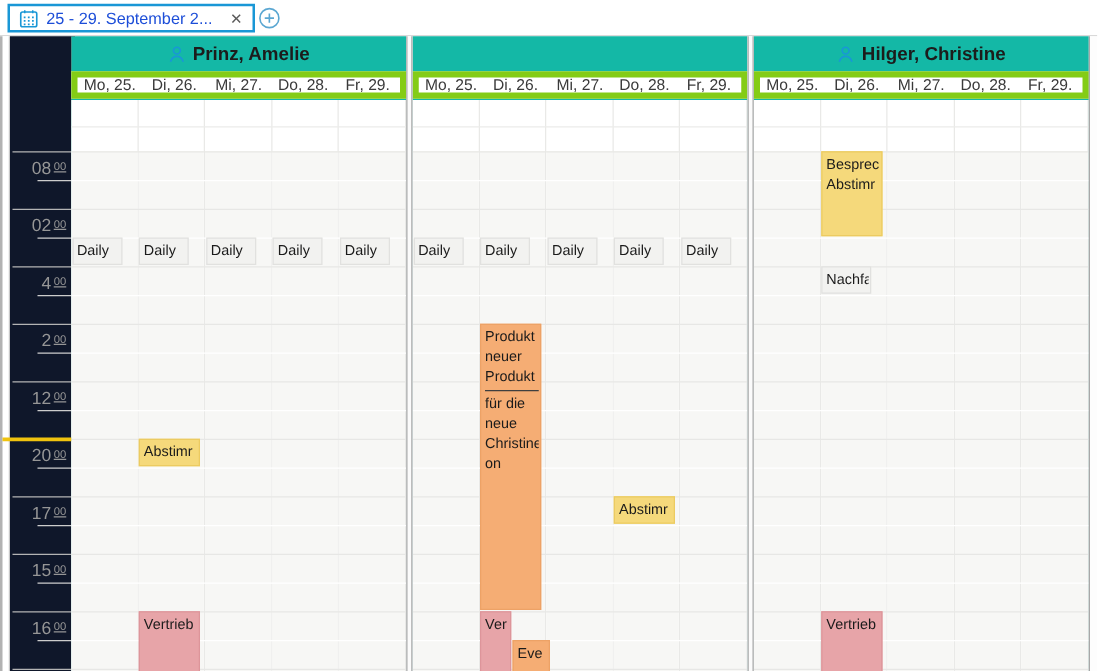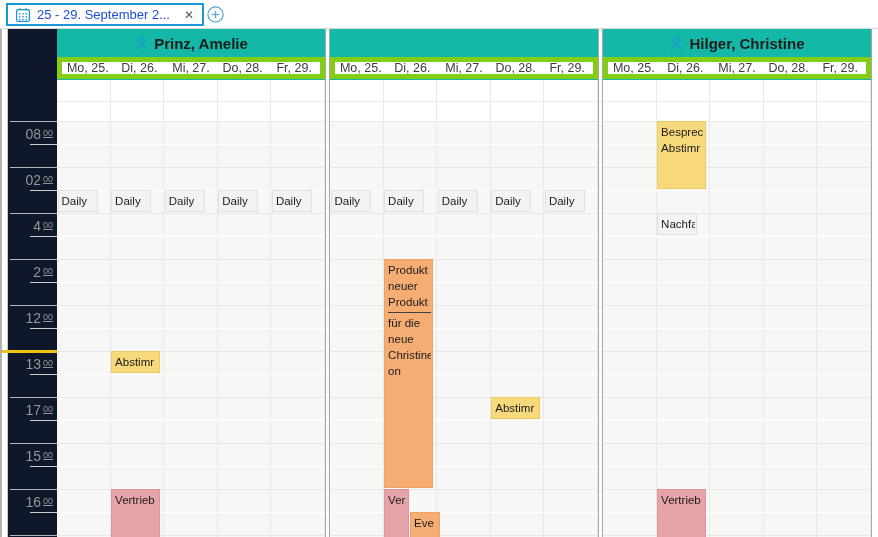--- a/index.html
+++ b/index.html
@@ -105,21 +105,21 @@
       <div class="g-hline" style="top: 414px;"></div>
       <div class="g-half" style="top: 437px;"></div>
       <div class="g-hline" style="top: 460px;"></div>
       <div class="g-half" style="top: 483px;"></div>
       <div class="g-hline" style="top: 506px;"></div>
       <div class="g-label" style="top: 97px;"><span>08</span><span class="mm">00</span></div>
       <div class="g-label" style="top: 143px;"><span>02</span><span class="mm">00</span></div>
       <div class="g-label" style="top: 189px;"><span>4</span><span class="mm">00</span></div>
       <div class="g-label" style="top: 235px;"><span>2</span><span class="mm">00</span></div>
       <div class="g-label" style="top: 281px; margin-left: 40px;"><span>12</span><span class="mm">00</span></div>
-      <div class="g-label" style="top: 327px;"><span>13</span><span class="mm">00</span></div>
+      <div class="g-label" style="top: 327px;"><span>20</span><span class="mm">00</span></div>
       <div class="g-label" style="top: 373px;"><span>17</span><span class="mm">00</span></div>
       <div class="g-label" style="top: 419px;"><span>15</span><span class="mm">00</span></div>
       <div class="g-label" style="top: 465px;"><span>16</span><span class="mm">00</span></div>
     </div>
   <div id="nowline" style="top: 350px;"></div>
 
   <div id="panels">
       <div class="panel" style="left: 57px;">
         <div class="name-row">
           <svg viewBox="0 0 16 16" width="15" height="15">

